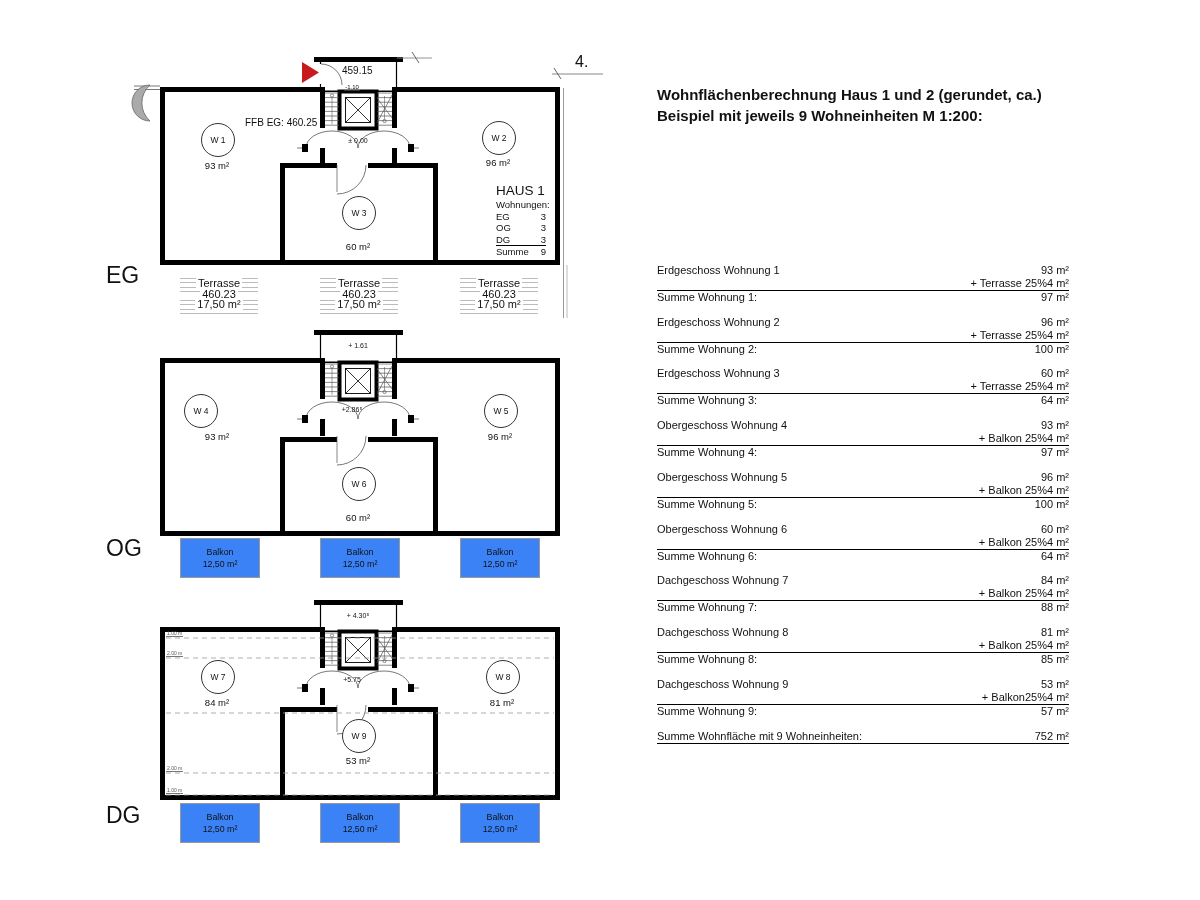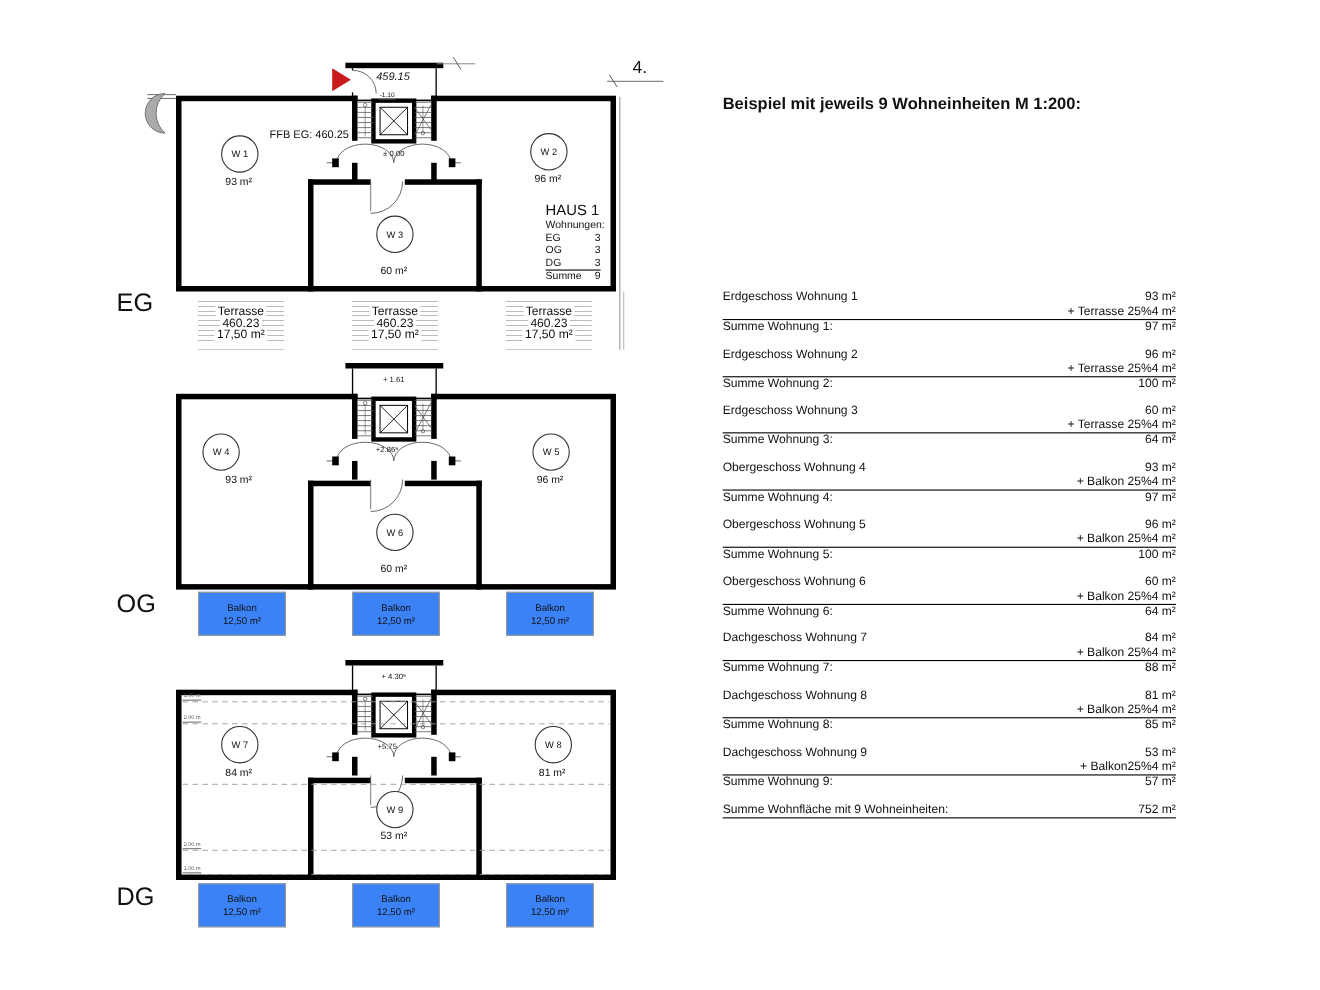--- a/index.html
+++ b/index.html
@@ -7,21 +7,21 @@
          font-family:"Liberation Sans",sans-serif;color:#111;}
   .abs{position:absolute;}
   
   .floor-label{font-size:23px;color:#111;}
   .unit-circle{width:32px;height:32px;border:1px solid #333;border-radius:50%;
                font-size:8.5px;display:flex;align-items:center;justify-content:center;background:#fff;}
   .unit-area{font-size:9.5px;width:70px;text-align:center;}
   .elev{font-size:7px;text-align:center;width:60px;}
   .elev-sm{font-size:6px;}
   .elev-sm span{border-bottom:0.5px solid #333;padding:0 1px;}
-  .entry-elev{font-size:10px;font-style:italic;}
+  .entry-elev{font-size:10px;}
   .ffb{font-size:10px;}
   
   .terrace{width:78px;height:48px;background:repeating-linear-gradient(#fff 0px,#fff 3.6px,#bbb 3.6px,#bbb 4.4px);
            display:flex;flex-direction:column;align-items:center;justify-content:center;gap:0px;}
   .terrace span{font-size:11px;background:#fff;padding:0 2px;line-height:10.5px;}
   .balkon{width:78px;height:38px;border:1px solid #999;background:#3b82f6;display:flex;flex-direction:column;
           align-items:center;justify-content:center;}
   .balkon span{font-size:8.8px;line-height:12px;}
   
   .haus{width:50px;font-size:9.5px;line-height:11.5px;}
@@ -261,20 +261,21 @@
   <div class="abs balkon" style="left:320px;top:803px;">
     <span>Balkon</span>
     <span>12,50 m²</span>
   </div>
   <div class="abs balkon" style="left:460px;top:803px;">
     <span>Balkon</span>
     <span>12,50 m²</span>
   </div>
 
   <div class="abs title">
+    <div>Wohnflächenberechnung Haus 1 und 2 (gerundet, ca.)</div>
     <div>Beispiel mit jeweils 9 Wohneinheiten M 1:200:</div>
   </div>
 
   <div class="abs tgroup" style="top:264px;">
     <div class="trow">
         <span>Erdgeschoss Wohnung 1</span>
         <span>93 m²</span>
       </div>
     <div class="trow underl">
         <span>+ Terrasse 25%</span>

